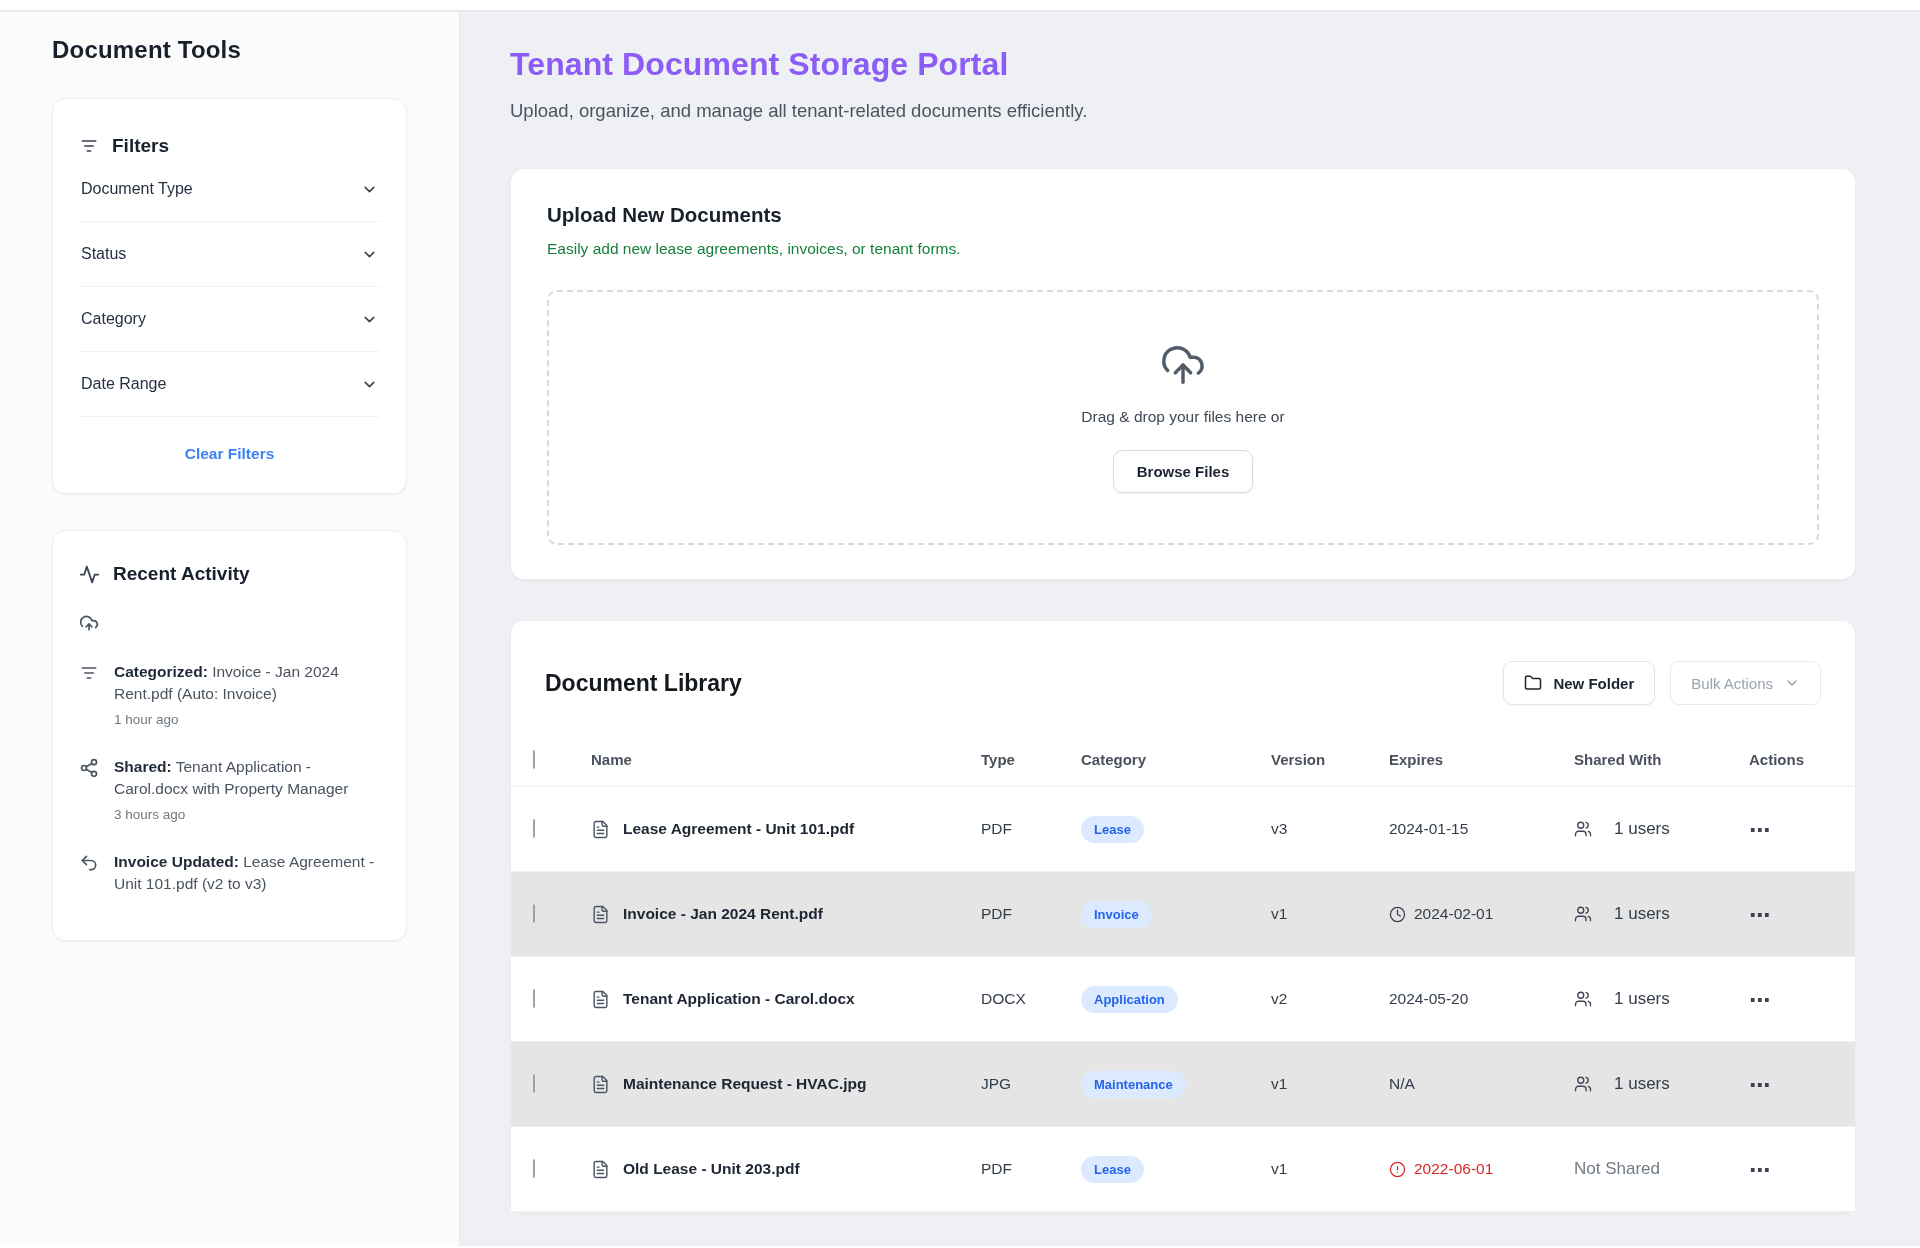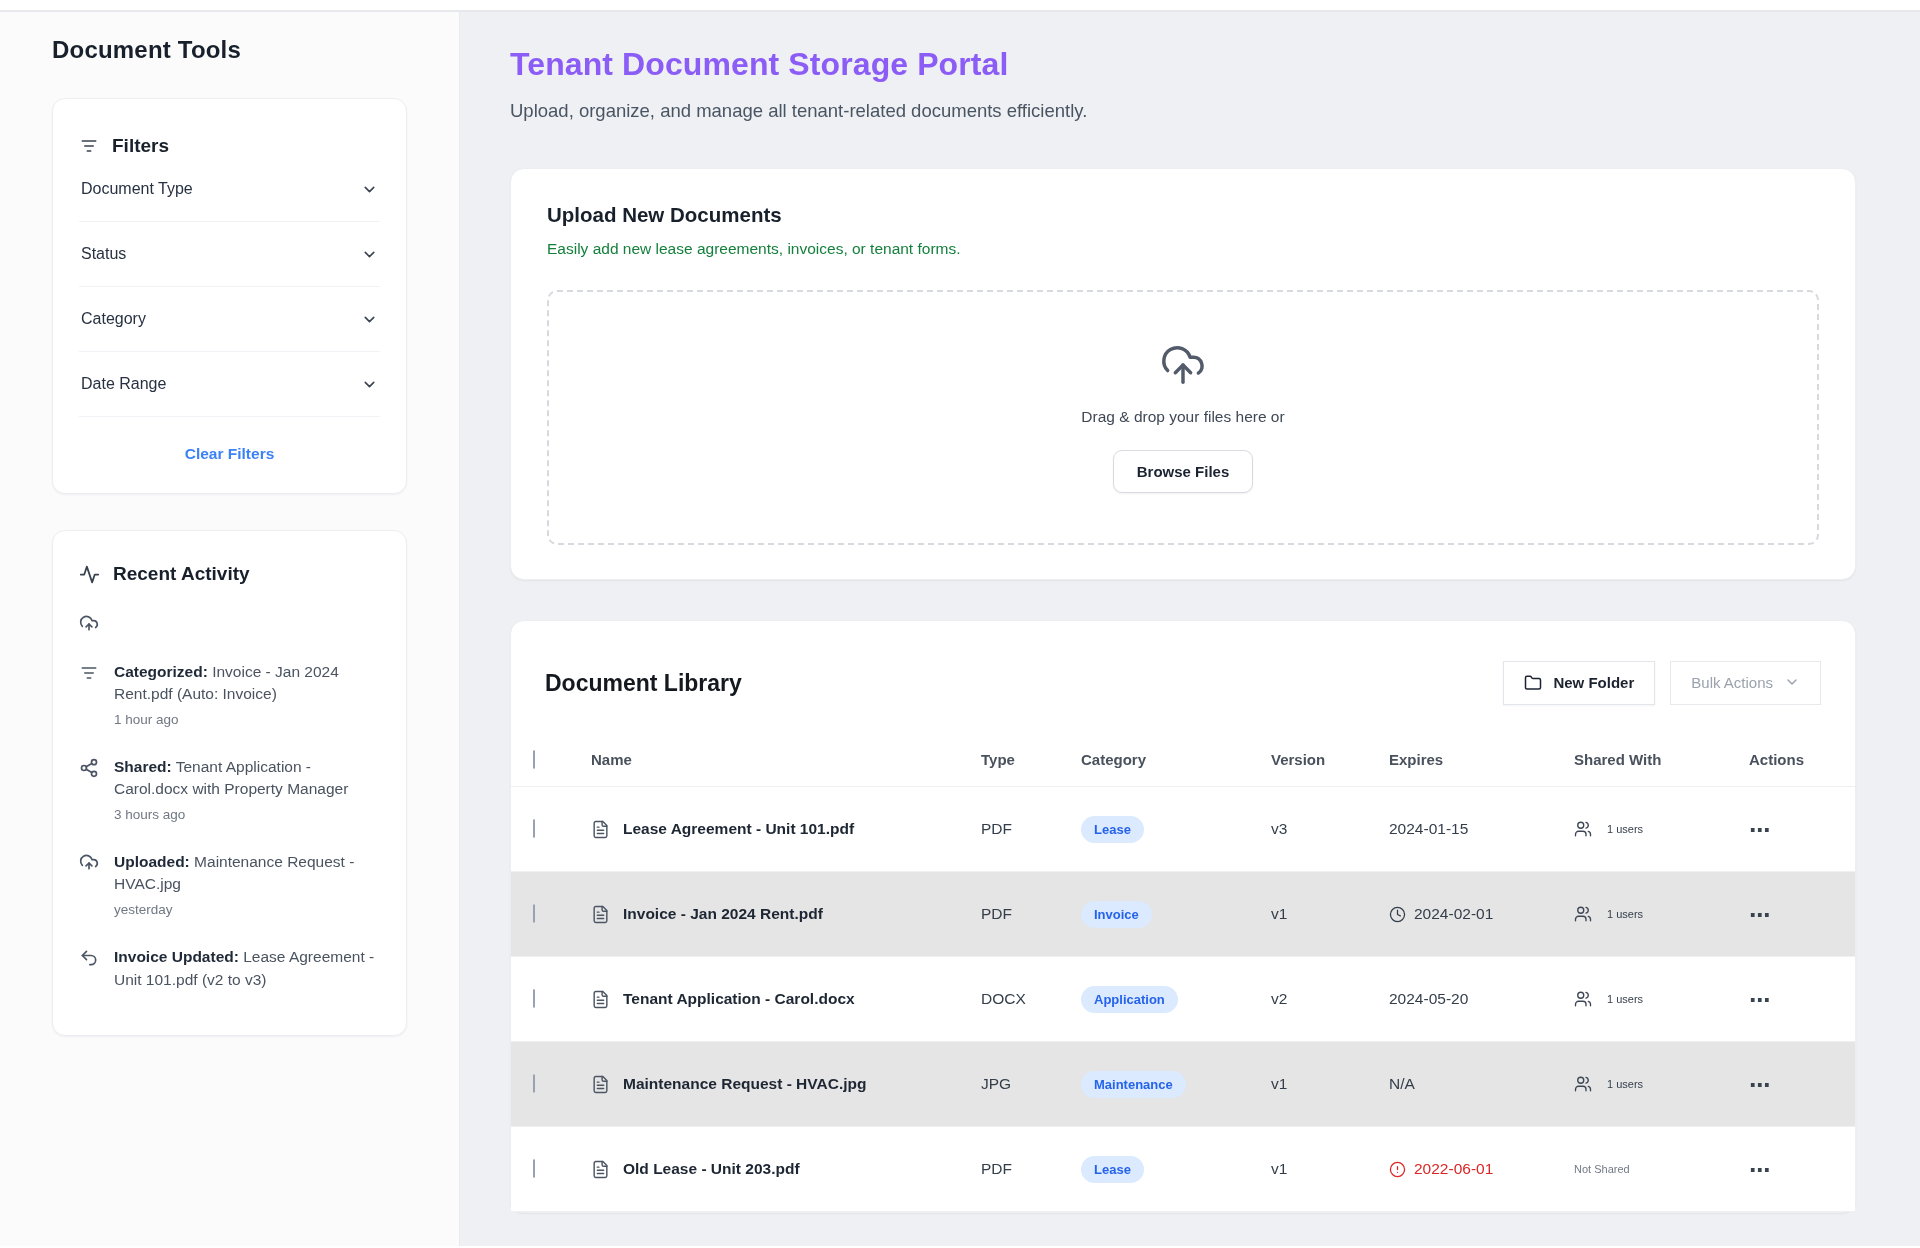--- a/index.html
+++ b/index.html
@@ -80,22 +80,22 @@
     margin-top:24px; padding:12px 23px; background:#ffffff;
     border:1px solid #d8dbdf; border-radius:9px; box-shadow:0 1px 2px rgba(16,24,40,.06);
     font-size:15px; font-weight:600; color:#1b2330; cursor:pointer; font-family:inherit;
   }
 
   .library-card { margin-top:40px; padding:40px 0 0; border-radius:14px; }
   .library-head { display:flex; align-items:center; justify-content:space-between; padding:0 34px 0 34px; }
   .library-title { font-size:23px; font-weight:700; color:#14181f; }
   .lib-buttons { display:flex; gap:15px; }
   .btn {
-    display:flex; align-items:flex-start; gap:11px; padding:12px 20px; background:#ffffff;
-    border:1px solid #e2e5e9; border-radius:0; box-shadow:0 1px 2px rgba(16,24,40,.05);
+    display:flex; align-items:center; gap:11px; padding:12px 20px; background:#ffffff;
+    border:1px solid #e2e5e9; border-radius:9px; box-shadow:0 1px 2px rgba(16,24,40,.05);
     font-size:15px; font-weight:600; color:#1b2330; cursor:pointer; font-family:inherit;
   }
   .btn.disabled { color:#9aa3ad; font-weight:500; border-color:#e7e9ec; box-shadow:none; }
   .btn .bicon { color:inherit; }
 
   .table { margin-top:28px; }
   .trow {
     display:grid;
     grid-template-columns:58px 390px 100px 190px 118px 185px 175px 1fr;
     align-items:center; padding:0 30px 0 22px;
@@ -113,21 +113,21 @@
   .cell-name .ficon { color:#4b5563; flex:0 0 auto; }
   .fname { font-size:15.5px; font-weight:700; color:#1d2633; }
   .cell-plain { font-size:15.5px; color:#343e4b; }
   .badge {
     display:inline-block; padding:6px 13px; border-radius:999px;
     background:#dbeafe; color:#2563eb; font-size:13px; font-weight:700;
   }
   .cell-expires { display:flex; align-items:center; gap:8px; font-size:15.5px; color:#343e4b; }
   .cell-expires.expired { color:#dc2626; }
   .cell-expires .eicon { color:inherit; }
-  .cell-shared { display:flex; align-items:center; gap:15px; font-size:11px; color:#343e4b; }
+  .cell-shared { display:flex; align-items:center; gap:22px; font-size:17px; color:#343e4b; }
   .cell-shared .uicon { color:#3c4654; }
   .cell-shared.muted { color:#717a86; }
   .cell-actions { font-size:21px; font-weight:700; color:#39424f; cursor:pointer; letter-spacing:1px; line-height:1; }
 </style>
 </head>
 <body>
 
 <div class="top-bar"></div>
 
 <div class="layout">
@@ -229,34 +229,20 @@
               <line x1="8.6" y1="13.5" x2="15.4" y2="17.5"></line>
             </svg>
         </span>
         <div class="activity-body">
           <span class="alabel">Shared:</span>
           <span>Tenant Application - Carol.docx with Property Manager</span>
           <div class="activity-time">3 hours ago</div>
         </div>
       </div>
 
-      <div class="activity-item">
-        <span class="aicon">
-          <svg width="20" height="20" viewBox="0 0 24 24" fill="none" stroke="currentColor" stroke-width="2" stroke-linecap="round" stroke-linejoin="round">
-              <path d="M4 14.9A7 7 0 1 1 15.7 8h1.8a4.5 4.5 0 0 1 2.5 8.2"></path>
-              <path d="M12 12v7"></path>
-              <path d="m15.5 15.5-3.5-3.5-3.5 3.5"></path>
-            </svg>
-        </span>
-        <div class="activity-body">
-          <span class="alabel">Uploaded:</span>
-          <span>Maintenance Request - HVAC.jpg</span>
-          <div class="activity-time">yesterday</div>
-        </div>
-      </div>
 
       <div class="activity-item">
         <span class="aicon">
           <svg width="20" height="20" viewBox="0 0 24 24" fill="none" stroke="currentColor" stroke-width="2" stroke-linecap="round" stroke-linejoin="round">
               <path d="M9 14 4 9l5-5"></path>
               <path d="M4 9h10.5a5.5 5.5 0 0 1 0 11H13"></path>
             </svg>
         </span>
         <div class="activity-body">
           <span class="alabel">Invoice Updated:</span>

